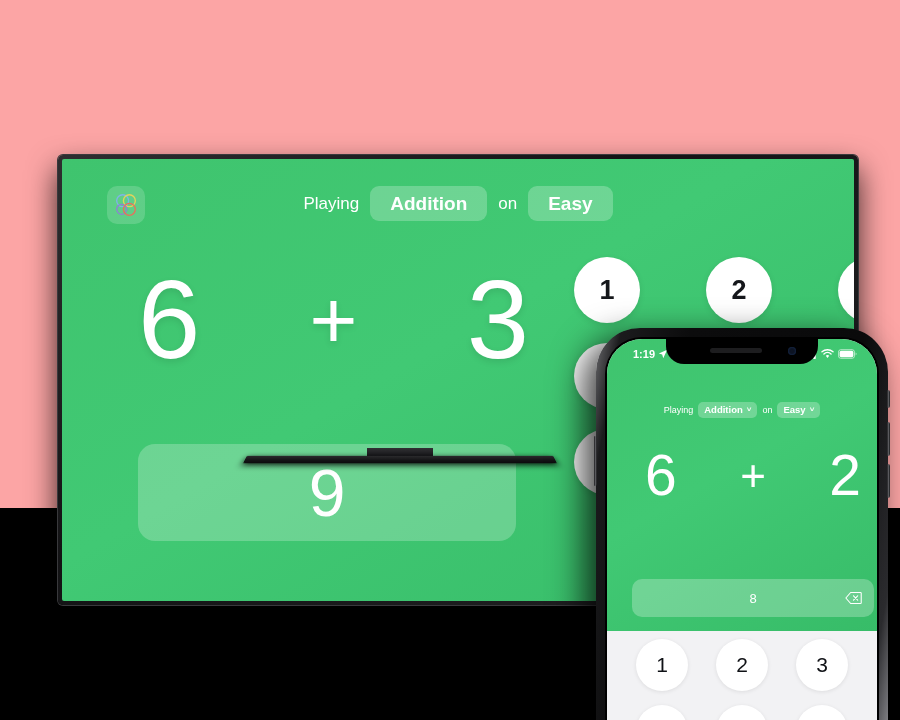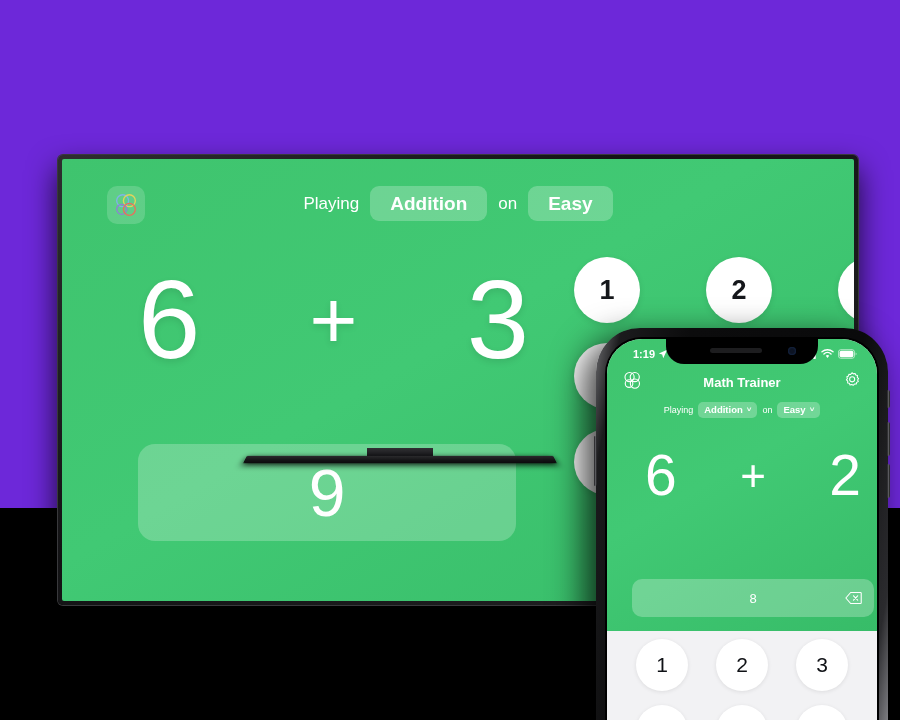--- a/index.html
+++ b/index.html
@@ -9,21 +9,21 @@
     height: 720px;
     background: #000000;
     font-family: "Liberation Sans", sans-serif;
     overflow: hidden;
   }
 
   .stage {
     position: relative;
     width: 900px;
     height: 508px;
-    background: #6d28d9;
+    background: #fca5a5;
   }
 
   
   .tv-wrap {
     position: absolute;
     left: 58px;
     top: 155px;
     width: 800px;
     height: 450px;
   }
@@ -473,39 +473,20 @@
                 <path d="M1.2 3.3 a10.2 10.2 0 0 1 13.6 0" fill="none" stroke="#ffffff" stroke-width="1.7" stroke-linecap="round"></path>
               </svg>
               <svg width="19" height="10" viewBox="0 0 26 13">
                 <rect x="0.6" y="0.6" width="22" height="11.8" rx="3.4" fill="none" stroke="#ffffff" stroke-width="1.1" opacity=".75"></rect>
                 <rect x="2.2" y="2.2" width="18.8" height="8.6" rx="2.3" fill="#ffffff"></rect>
                 <path d="M24.2 4.6 a2.2 2.2 0 0 1 0 3.8 Z" fill="#ffffff" opacity=".75"></path>
               </svg>
             </div>
           </div>
 
-          <div class="phone-nav">
-            <span>
-              <svg width="19" height="19" viewBox="0 0 22 22">
-                <circle cx="7.6" cy="7" r="5.3" fill="none" stroke="#ffffff" stroke-width="1.3"></circle>
-                <circle cx="13.6" cy="7" r="5.3" fill="none" stroke="#ffffff" stroke-width="1.3"></circle>
-                <circle cx="7" cy="14.6" r="4.4" fill="none" stroke="#ffffff" stroke-width="1.3"></circle>
-                <circle cx="13.8" cy="14.6" r="5.3" fill="none" stroke="#ffffff" stroke-width="1.3"></circle>
-              </svg>
-            </span>
-            <span class="title">Math Trainer</span>
-            <span>
-              <svg width="18" height="18" viewBox="0 0 22 22">
-                <g fill="none" stroke="#ffffff" stroke-width="1.3" stroke-linejoin="round">
-                  <path d="M11 2.1 L12.7 3.5 L14.8 3 L15.6 5 L17.7 5.5 L17.5 7.7 L19.1 9.2 L17.9 11 L18.7 13 L16.7 13.9 L16.2 16 L14 15.9 L12.4 17.5 L10.7 16.4 L8.6 17.1 L7.8 15.1 L5.7 14.6 L5.8 12.4 L4.2 10.9 L5.4 9.1 L4.7 7 L6.7 6.2 L7.2 4.1 L9.4 4.2 Z"></path>
-                  <circle cx="11.2" cy="10.2" r="3.1"></circle>
-                </g>
-              </svg>
-            </span>
-          </div>
 
           <div class="ph-moderow">
             <span class="lbl">Playing</span>
             <span class="ph-pill">
               <span>Addition</span>
               <span class="chev">˅</span>
             </span>
             <span class="lbl">on</span>
             <span class="ph-pill">
               <span>Easy</span>

